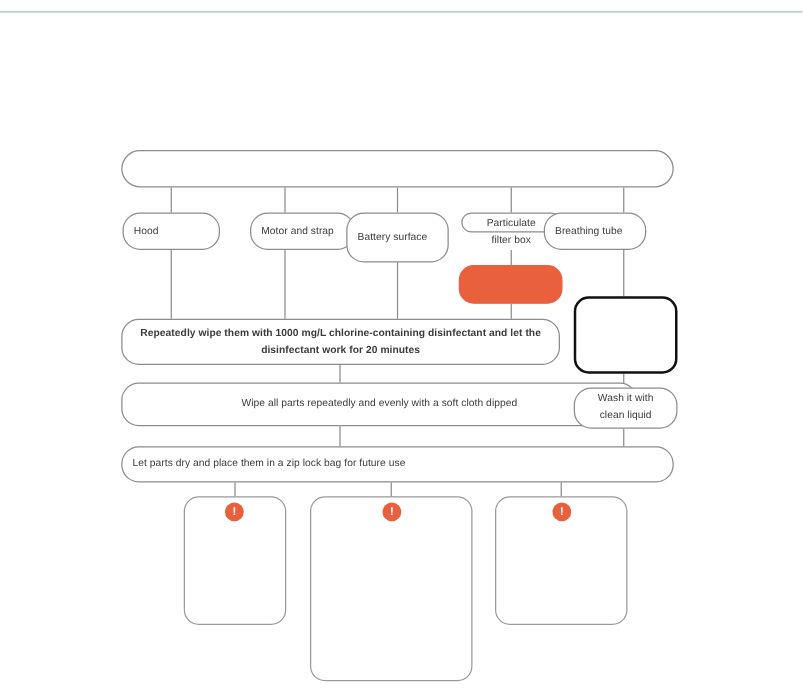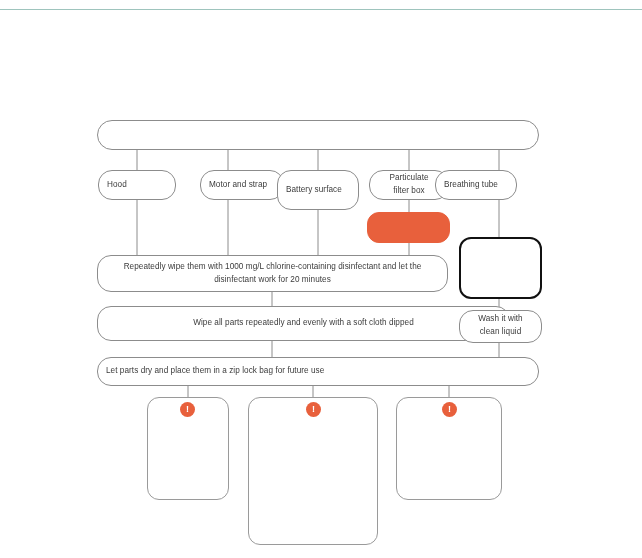--- a/index.html
+++ b/index.html
@@ -145,38 +145,38 @@
   </div>
 
   <div class="node" style="left:200px; top:170px; width:84px; height:30px;">
     <span>Motor and strap</span>
   </div>
 
   <div class="node" style="left:277px; top:170px; width:82px; height:40px;">
     <span>Battery surface</span>
   </div>
 
-  <div class="node" style="left:369px; top:170px; width:80px; height:30px; flex-direction:column; justify-content:center;">
+  <div class="node" style="left:369px; top:170px; width:80px; height:16px; flex-direction:column; justify-content:flex-start;">
     <span>Particulate</span>
     <span>filter box</span>
   </div>
 
   <div class="node" style="left:435px; top:170px; width:82px; height:30px;">
     <span>Breathing tube</span>
   </div>
 
   <div class="node orange" style="left:367px; top:212px; width:83px; height:31px;">
     <span></span>
   </div>
 
   <div class="node thick" style="left:459px; top:237px; width:83px; height:62px;">
     <span></span>
   </div>
 
-  <div class="node" style="left:97px; top:255px; width:351px; height:37px; flex-direction:column; justify-content:center;">
+  <div class="node" style="left:97px; top:255px; width:351px; height:37px; flex-direction:column; justify-content:center;font-weight:bold;">
     <span>Repeatedly wipe them with 1000 mg/L chlorine-containing disinfectant and let the</span>
     <span>disinfectant work for 20 minutes</span>
   </div>
 
   <div class="node" style="left:97px; top:306px; width:413px; height:35px; justify-content:center;">
     <span>Wipe all parts repeatedly and evenly with a soft cloth dipped</span>
   </div>
 
   <div class="node" style="left:459px; top:310px; width:83px; height:33px; flex-direction:column; justify-content:flex-start;">
     <span>Wash it with</span>

